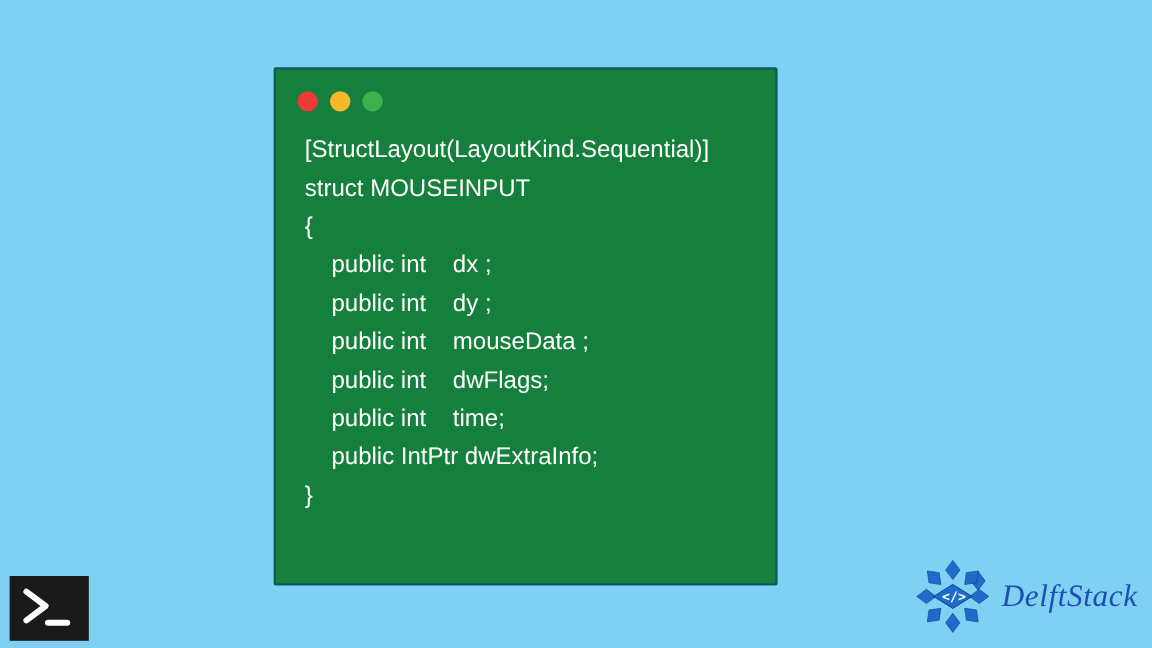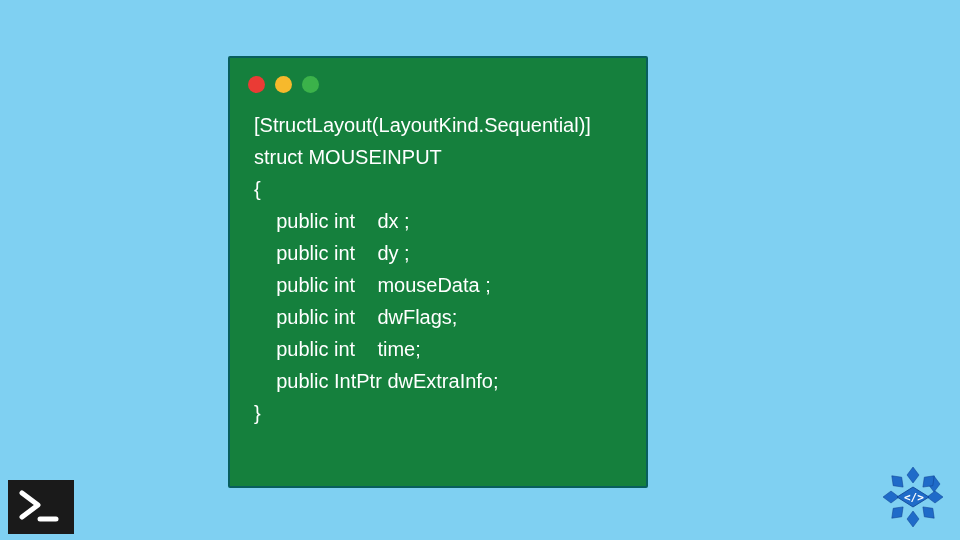--- a/index.html
+++ b/index.html
@@ -111,13 +111,14 @@
         <polygon points="0,-30 6,-22 0,-14 -6,-22" transform="rotate(135)"></polygon>
         <polygon points="0,-30 6,-22 0,-14 -6,-22" transform="rotate(180)"></polygon>
         <polygon points="0,-30 6,-22 0,-14 -6,-22" transform="rotate(225)"></polygon>
         <polygon points="0,-30 6,-22 0,-14 -6,-22" transform="rotate(270)"></polygon>
         <polygon points="0,-30 6,-22 0,-14 -6,-22" transform="rotate(315)"></polygon>
       </g>
       <polygon points="-16,0 0,-10 16,0 0,10" fill="#1f6bc9" stroke="#0d3f8f" stroke-width="0.8"></polygon>
       <text x="-9" y="4" font-size="11" fill="#ffffff" font-family="monospace" font-weight="bold">&lt;/&gt;</text>
     </g>
   </svg>
+  <span class="delft-text">DelftStack</span>
 </div>
 
 </body></html>

